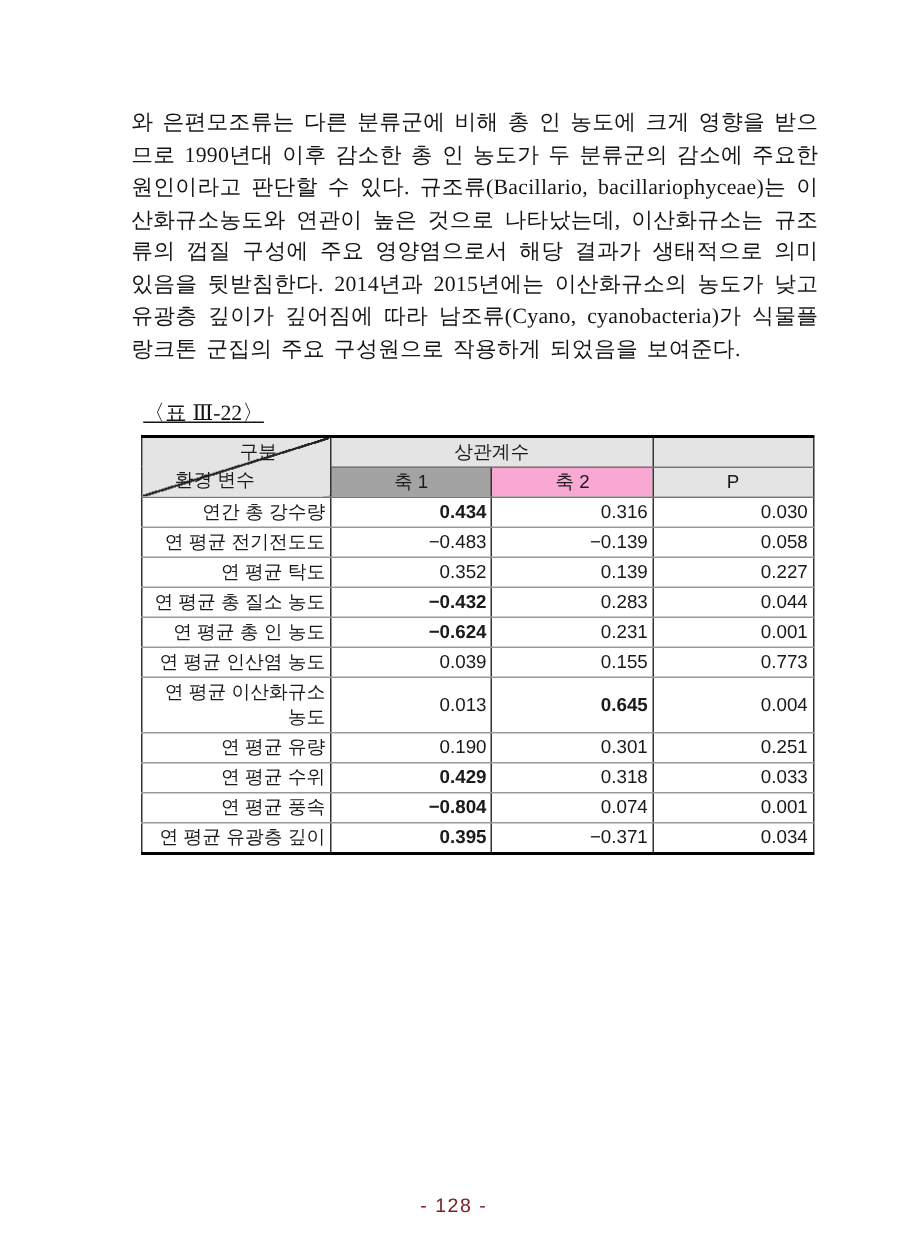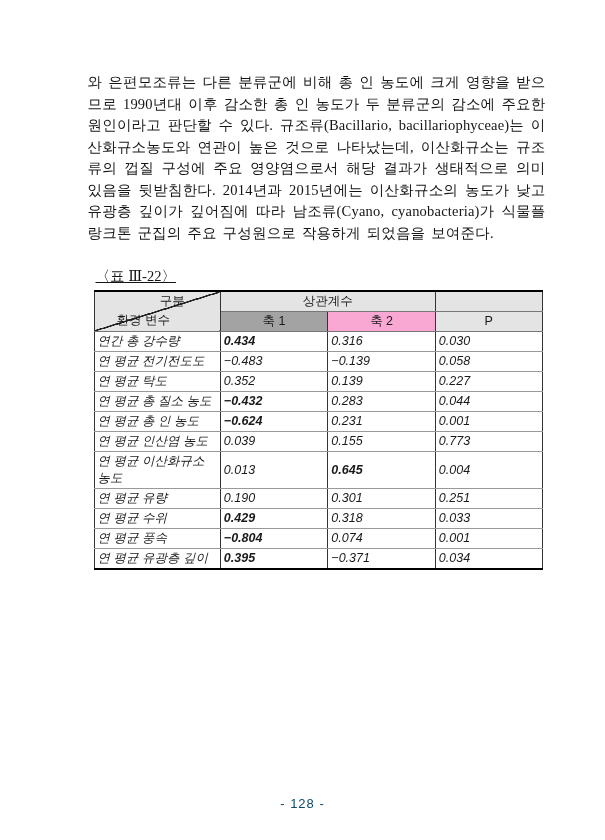--- a/index.html
+++ b/index.html
@@ -66,25 +66,24 @@
     text-align: center;
     vertical-align: middle;
     padding: 1px 2px;
   }
   table.corr tr.hrow1 th { height: 16px; }
   table.corr tr.hrow2 th { height: 17px; }
   table.corr td {
     border: 1px solid #333333;
     border-top: 1px solid #999999;
     border-bottom: 1px solid #999999;
-    text-align: left;
+    text-align: right;
     vertical-align: middle;
     height: 19px;
     padding: 1px 3px;
-    font-style: italic;
   }
   table.corr tbody tr:last-child td { border-bottom: none; }
   td.bold { font-weight: bold; }
   th.diag-cell {
     position: relative;
     background-image: linear-gradient(to bottom right,
       transparent calc(50% - 0.8px),
       #222222 calc(50% - 0.8px),
       #222222 calc(50% + 0.8px),
       transparent calc(50% + 0.8px));
@@ -105,21 +104,21 @@
     color: #151515;
   }
   .page-number {
     position: absolute;
     left: 0; right: 0;
     top: 780px;
     text-align: center;
     font-family: "Liberation Sans", "DejaVu Sans", sans-serif;
     font-size: 13px;
     letter-spacing: 1px;
-    color: #0c4a6e;
+    color: #7f1d1d;
   }
 </style>
 </head>
 <body>
 
 <div class="page">
   <div class="content">
 
     <p class="body-text">와 은편모조류는 다른 분류군에 비해 총 인 농도에 크게 영향을 받으므로 1990년대 이후 감소한 총 인 농도가 두 분류군의 감소에 주요한 원인이라고 판단할 수 있다. 규조류(Bacillario, bacillariophyceae)는 이산화규소농도와 연관이 높은 것으로 나타났는데, 이산화규소는 규조류의 껍질 구성에 주요 영양염으로서 해당 결과가 생태적으로 의미있음을 뒷받침한다. 2014년과 2015년에는 이산화규소의 농도가 낮고 유광층 깊이가 깊어짐에 따라 남조류(Cyano, cyanobacteria)가 식물플랑크톤 군집의 주요 구성원으로 작용하게 되었음을 보여준다.</p>
 

